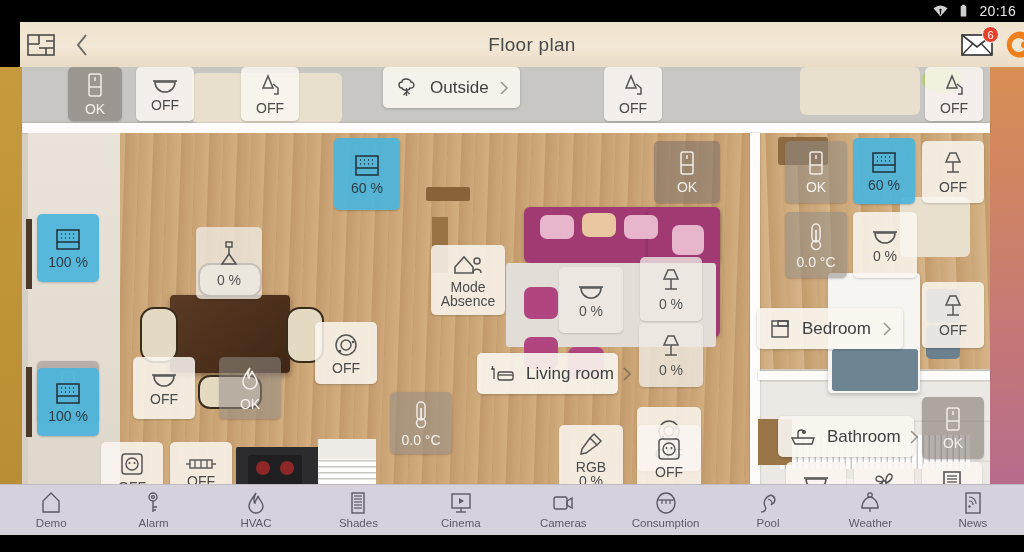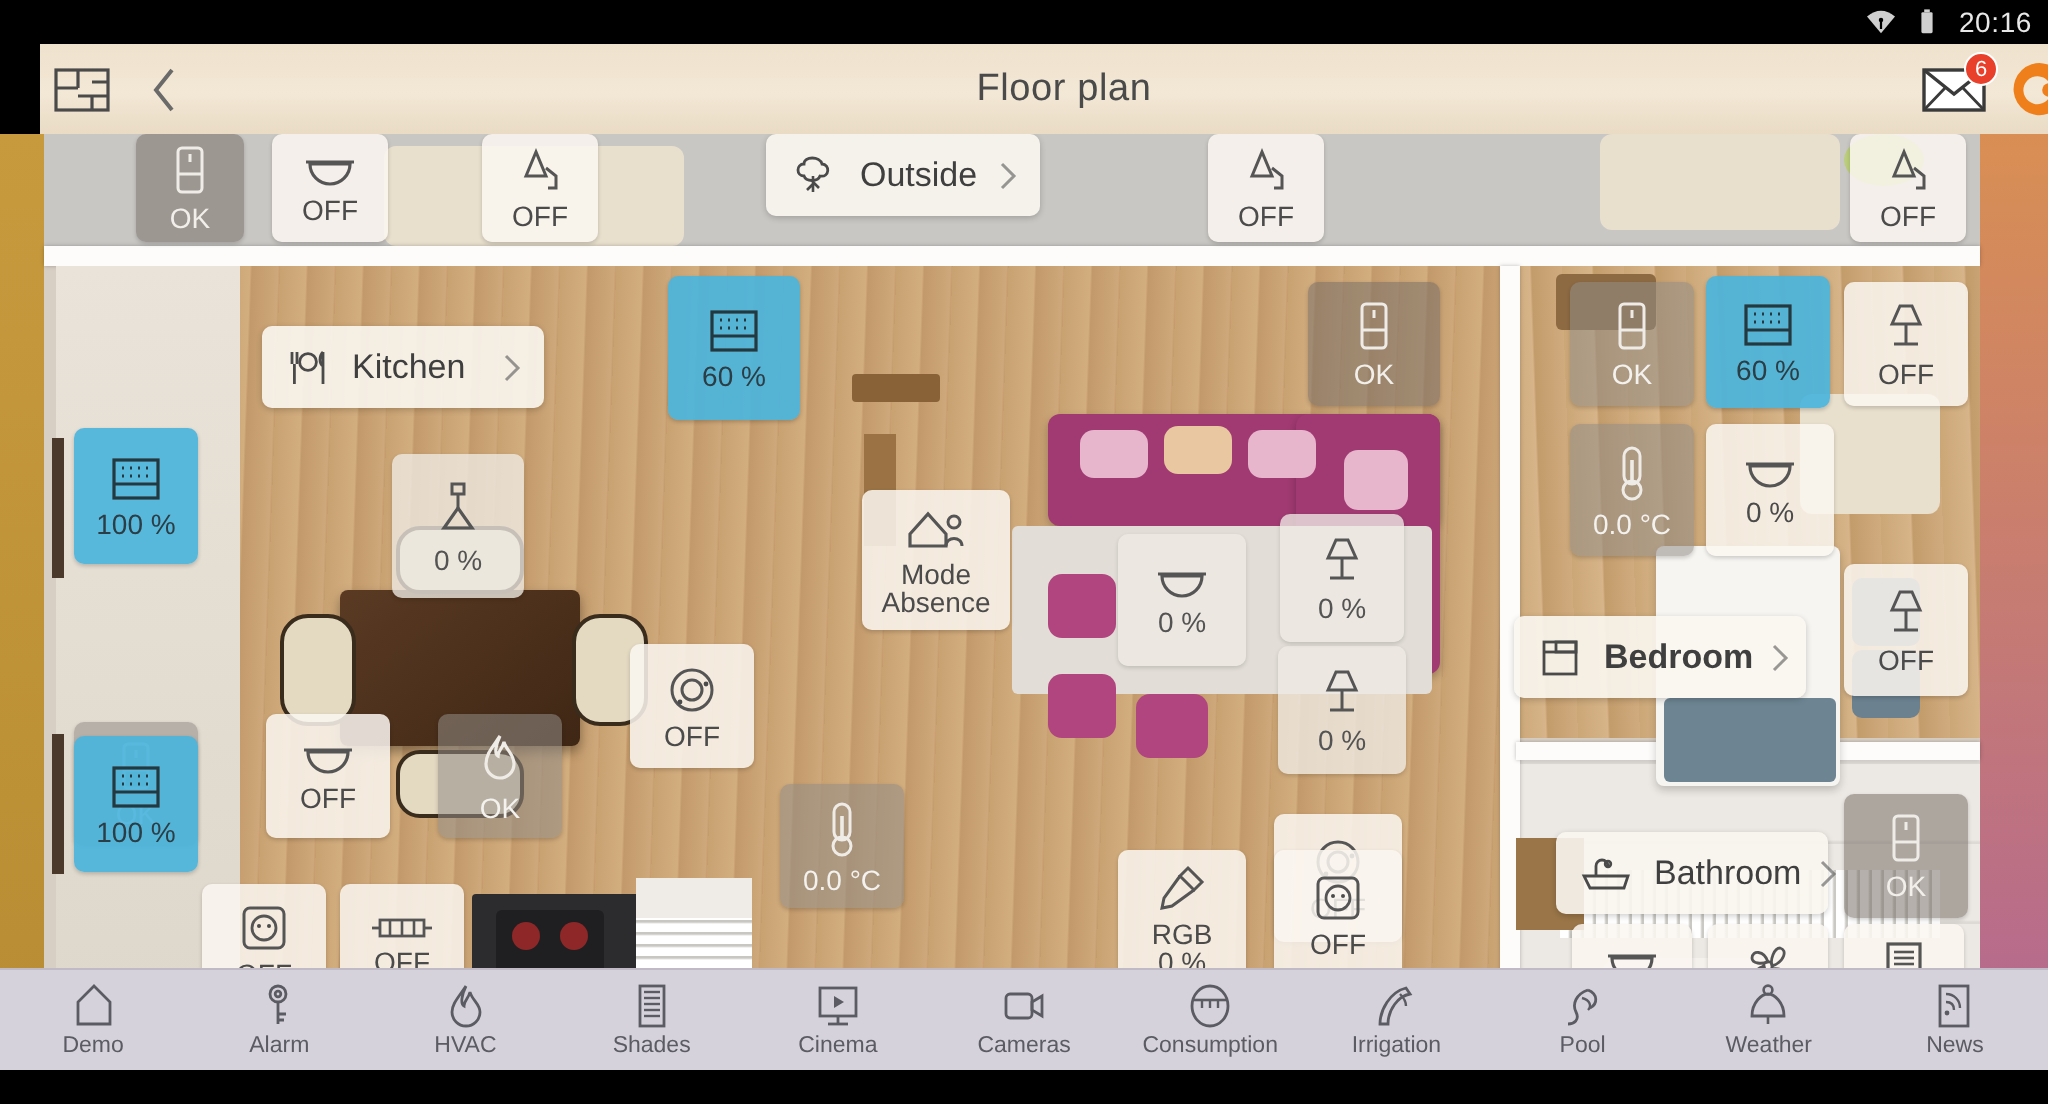--- a/index.html
+++ b/index.html
@@ -537,47 +537,47 @@
           <line x1="7" y1="6" x2="17" y2="6"></line>
             <line x1="7" y1="9" x2="17" y2="9"></line>
           <line x1="7" y1="12" x2="17" y2="12"></line>
             <line x1="7" y1="15" x2="17" y2="15"></line>
           <line x1="7" y1="18" x2="17" y2="18"></line>
         </g>
       </svg>
       <span class="tval">OFF</span>
     </div>
 
-    <div class="pill" style="left:131px;top:96px;width:141px;">
-      <svg class="pico" width="22" height="22" viewBox="0 0 22 22">
-        <g fill="none" stroke="#4a4a4a" stroke-width="1.4">
-          <path d="M3 3 L3 9 M5.5 3 L5.5 9 M4.2 9 L4.2 19"></path>
-          <circle cx="11" cy="8" r="4.2"></circle>
-          <path d="M18.5 3 L18.5 19 M18.5 3 C16.5 5 16.5 9 18.5 10"></path>
-        </g>
-      </svg>
-      <span class="plabel">Kitchen</span>
-      <svg class="pchev" width="11" height="16" viewBox="0 0 11 16">
-        <path d="M2 2 L8 8 L2 14" fill="none" stroke="#4a4a4a" stroke-width="1.5"></path>
-      </svg>
-    </div>
 
     <div class="pill" style="left:383px;top:0px;width:137px;">
       <svg class="pico" width="24" height="24" viewBox="0 0 24 24">
         <path d="M7 12 C3 12 3 6 7 6 C7 2 15 2 16 6 C20 6 20 13 15 12 C14 15 8 15 7 12 Z" fill="none" stroke="#4a4a4a" stroke-width="1.4"></path>
         <path d="M11.5 12 L11.5 20 M11.5 16 L8.5 19 M11.5 15 L14.5 18" fill="none" stroke="#4a4a4a" stroke-width="1.3"></path>
       </svg>
       <span class="plabel">Outside</span>
       <svg class="pchev" width="11" height="16" viewBox="0 0 11 16">
         <path d="M2 2 L8 8 L2 14" fill="none" stroke="#4a4a4a" stroke-width="1.5"></path>
       </svg>
     </div>
 
-
-    <div class="pill" style="left:757px;top:241px;width:146px;font-weight:bold;">
+    <div class="pill" style="left:477px;top:286px;width:141px;">
+      <svg class="pico" width="26" height="20" viewBox="0 0 26 20">
+        <g fill="none" stroke="#4a4a4a" stroke-width="1.3">
+          <path d="M2 5 L5 5 L5 15 M3.5 5 L3.5 2"></path>
+          <rect x="9" y="8" width="15" height="8" rx="2"></rect>
+          <path d="M9 11 L24 11"></path>
+        </g>
+      </svg>
+      <span class="plabel">Living room</span>
+      <svg class="pchev" width="11" height="16" viewBox="0 0 11 16">
+        <path d="M2 2 L8 8 L2 14" fill="none" stroke="#4a4a4a" stroke-width="1.5"></path>
+      </svg>
+    </div>
+
+    <div class="pill" style="left:757px;top:241px;width:146px;">
       <svg class="pico" width="22" height="22" viewBox="0 0 22 22">
         <g fill="none" stroke="#4a4a4a" stroke-width="1.4">
           <rect x="3" y="3" width="16" height="16"></rect>
           <rect x="9" y="3" width="10" height="5"></rect>
           <path d="M3 8 L19 8"></path>
         </g>
       </svg>
       <span class="plabel">Bedroom</span>
       <svg class="pchev" width="11" height="16" viewBox="0 0 11 16">
         <path d="M2 2 L8 8 L2 14" fill="none" stroke="#4a4a4a" stroke-width="1.5"></path>
@@ -665,27 +665,20 @@
         <line x1="4" y1="9" x2="20" y2="9" stroke="currentColor" stroke-width="1.3"></line>
         <g stroke="currentColor" stroke-width="1.2">
           <line x1="8" y1="9" x2="8" y2="13"></line>
             <line x1="12" y1="9" x2="12" y2="13"></line>
             <line x1="16" y1="9" x2="16" y2="13"></line>
         </g>
       </svg>
       <span class="nlabel">Consumption</span>
     </div>
 
-    <div class="navitem">
-      <svg class="nico" width="24" height="24" viewBox="0 0 24 24">
-        <path d="M17 3 C9 5 4 14 4 21 L8 21 C8 14 13 7 19 6 Z" fill="none" stroke="currentColor" stroke-width="1.4"></path>
-        <path d="M14 6 C16 8 17 10 17 12" fill="none" stroke="currentColor" stroke-width="1.2"></path>
-      </svg>
-      <span class="nlabel">Irrigation</span>
-    </div>
 
     <div class="navitem">
       <svg class="nico" width="24" height="24" viewBox="0 0 24 24">
         <path d="M15 4 C9 6 7 11 9 15 C11 19 8 21 5 21" fill="none" stroke="currentColor" stroke-width="1.4"></path>
         <path d="M15 4 C20 6 20 11 16 13" fill="none" stroke="currentColor" stroke-width="1.4"></path>
         <path d="M12 8 C16 9 17 12 15 14" fill="none" stroke="currentColor" stroke-width="1.2"></path>
       </svg>
       <span class="nlabel">Pool</span>
     </div>
 

